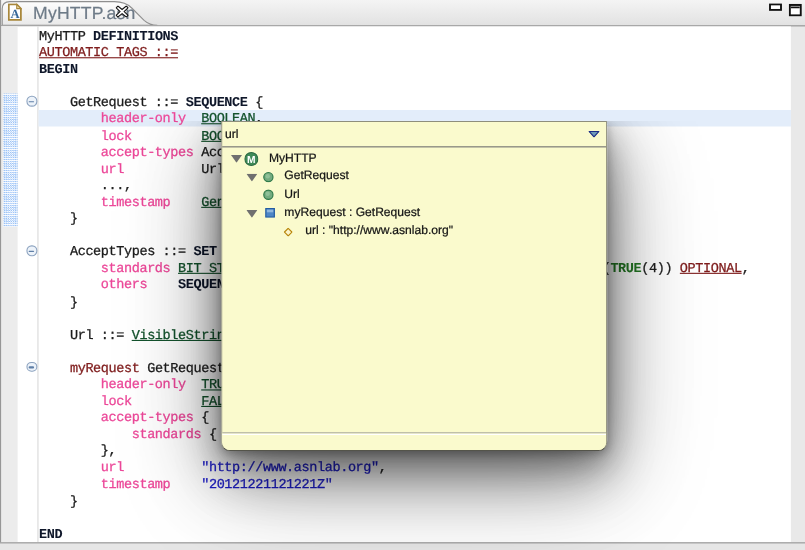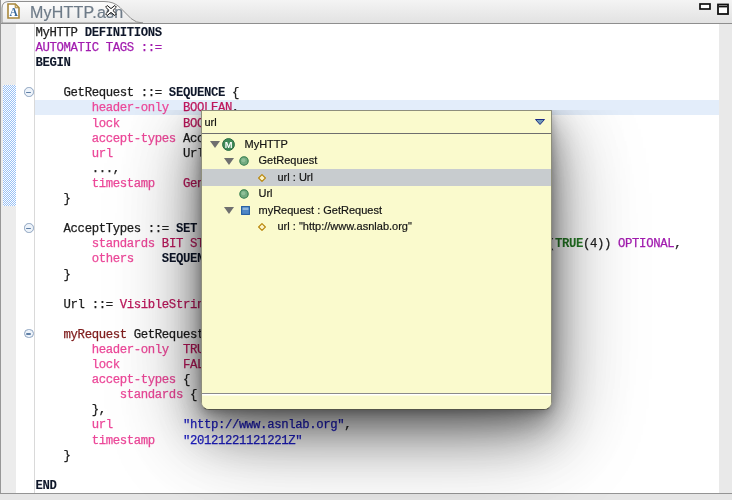--- a/index.html
+++ b/index.html
@@ -21,23 +21,23 @@
   #foldline{left:33px;top:0px;width:1px;height:469px;background:#d9d9d9;}
   #curline{left:34px;top:76px;width:684px;height:15.1px;background:#e3edfa;}
   .fold{width:9.5px;height:9.5px;border-radius:50%;background:#edf3fa;
     border:1px solid #8ea4c0;box-sizing:border-box;}
   .fold::after{content:"";position:absolute;left:1.4px;top:3.4px;width:4.8px;height:1.7px;
     background:#5f7fa6;border-radius:1px;}
   #code{left:34.5px;top:2px;font-family:"Liberation Mono",monospace;
     font-size:12.3px;letter-spacing:-0.361px;line-height:15.1px;white-space:pre;color:#222222;
     -webkit-text-stroke:0.25px;}
   .kw{color:#0f172a;font-weight:bold;-webkit-text-stroke-width:0.05px;}
-  .ty{color:#be185d;}
+  .ty{color:#14532d;text-decoration:underline;}
   .id{color:#ec4899;}
-  .gr{color:#a21caf;}
+  .gr{color:#7f1d1d;text-decoration:underline;}
   .st{color:#2121cc;}
   .vr{color:#7f1d1d;}
   .gn{color:#267a26;font-weight:bold;-webkit-text-stroke-width:0.05px;}
   .bk{color:#1c1c1c;}
 
   
   #leftedge{left:0;top:0;width:1px;height:500px;background:#979797;}
   #bottomstrip{left:0;top:493px;width:732px;height:7px;background:#e6e6e6;
     border-top:1px solid #949494;box-sizing:content-box;}
 
@@ -160,26 +160,20 @@
     <div class="trow">
       <svg class="ticon" style="left:22px;top:5px" width="10" height="7" viewBox="0 0 10 7">
           <path d="M0,0 L10,0 L5,7 Z" fill="#6f6f6f"></path>
         </svg>
       <svg class="ticon" style="left:37px;top:3px" width="10" height="10" viewBox="0 0 10 10">
         <circle cx="5" cy="5" r="4.2" fill="#74ab80" stroke="#2f7a4a" stroke-width="1.1"></circle>
           <circle cx="4.4" cy="4.2" r="2" fill="#8fc098"></circle>
       </svg>
       <span class="tlbl" style="left:57px;">GetRequest</span>
     </div>
-    <div class="trow sel">
-      <svg class="ticon" style="left:56px;top:4.5px" width="8" height="8" viewBox="0 0 8 8">
-        <path d="M4,0.6 L7.4,4 L4,7.4 L0.6,4 Z" fill="#fcf4ca" stroke="#b8860b" stroke-width="1.1"></path>
-      </svg>
-      <span class="tlbl" style="left:76px;">url : Url</span>
-    </div>
     <div class="trow">
       <svg class="ticon" style="left:37px;top:3px" width="10" height="10" viewBox="0 0 10 10">
         <circle cx="5" cy="5" r="4.2" fill="#74ab80" stroke="#2f7a4a" stroke-width="1.1"></circle>
           <circle cx="4.4" cy="4.2" r="2" fill="#8fc098"></circle>
       </svg>
       <span class="tlbl" style="left:57px;">Url</span>
     </div>
     <div class="trow">
       <svg class="ticon" style="left:22px;top:5px" width="10" height="7" viewBox="0 0 10 7">
           <path d="M0,0 L10,0 L5,7 Z" fill="#6f6f6f"></path>

